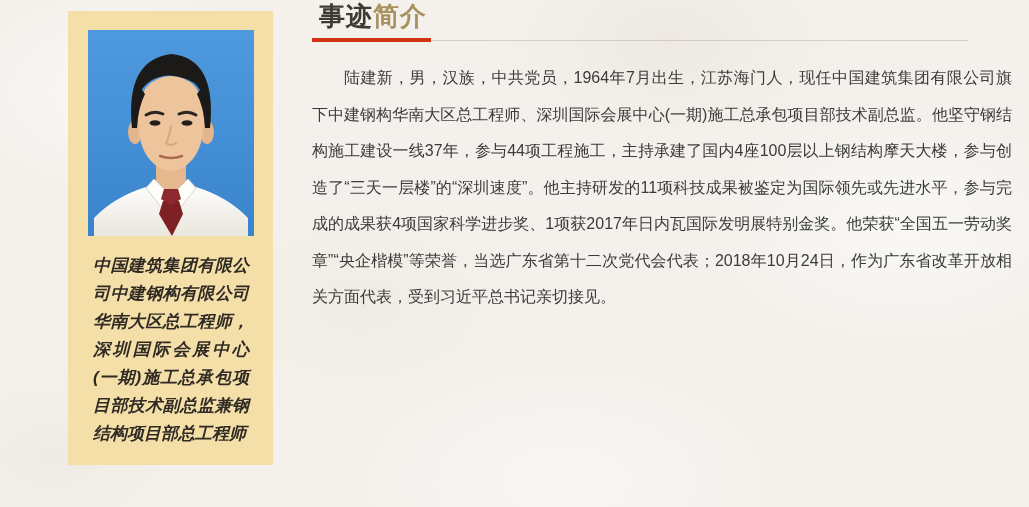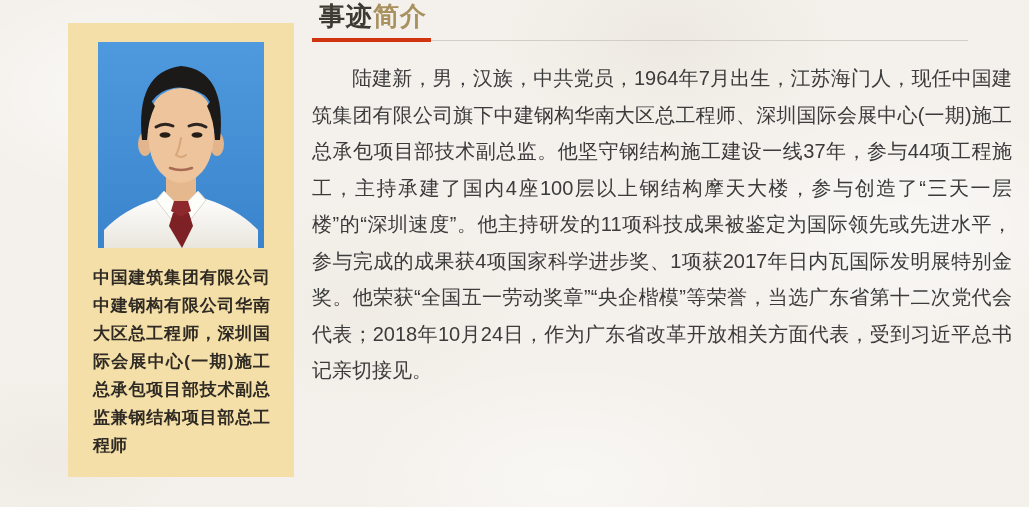--- a/index.html
+++ b/index.html
@@ -14,24 +14,25 @@
       radial-gradient(ellipse 260px 160px at 12% 18%, rgba(255,255,255,0.55), rgba(255,255,255,0) 65%),
       radial-gradient(ellipse 300px 180px at 65% 8%,  rgba(232,227,217,0.55), rgba(232,227,217,0) 60%),
       radial-gradient(ellipse 340px 200px at 88% 45%, rgba(255,255,255,0.5),  rgba(255,255,255,0) 60%),
       radial-gradient(ellipse 300px 190px at 35% 60%, rgba(236,231,222,0.5),  rgba(236,231,222,0) 60%),
       radial-gradient(ellipse 360px 200px at 55% 95%, rgba(255,255,255,0.45), rgba(255,255,255,0) 60%),
       radial-gradient(ellipse 240px 150px at 5% 90%,  rgba(234,229,220,0.5),  rgba(234,229,220,0) 60%);
   }
 
   
   .profile-card {
-    position: absolute; left: 68px; top: 23px;
-    width: 226px; height: 454px;
+    position: absolute; left: 68px; top: 11px;
+    width: 205px; height: 454px;
     background: #f5dfa8;
     box-sizing: border-box;
+    font-style: italic;
   }
   .photo-frame {
     width: 166px; height: 206px;
     margin: 19px auto 0 auto;
     overflow: hidden;
   }
   .photo-frame svg { display: block; }
   .profile-title {
     margin: 16px 24px 0 25px;
     font-size: 17px; line-height: 28px; font-weight: bold;
@@ -53,21 +54,21 @@
   .rule-gray {
     position: absolute; left: 0; top: 2px; width: 656px; height: 1px;
     background: #d2cec5;
   }
   .rule-red {
     position: absolute; left: 0; top: 0; width: 119px; height: 4px;
     background: #d03510;
   }
   .bio {
     margin: 17px 0 0 0; width: 700px;
-    font-size: 20px; line-height: 36.5px;
+    font-size: 16px; line-height: 36.5px;
     color: #3b3b3b;
     text-indent: 2em; text-align: justify;
   }
 </style>
 </head>
 <body>
 
 <div class="page">
 
   <aside class="profile-card">

